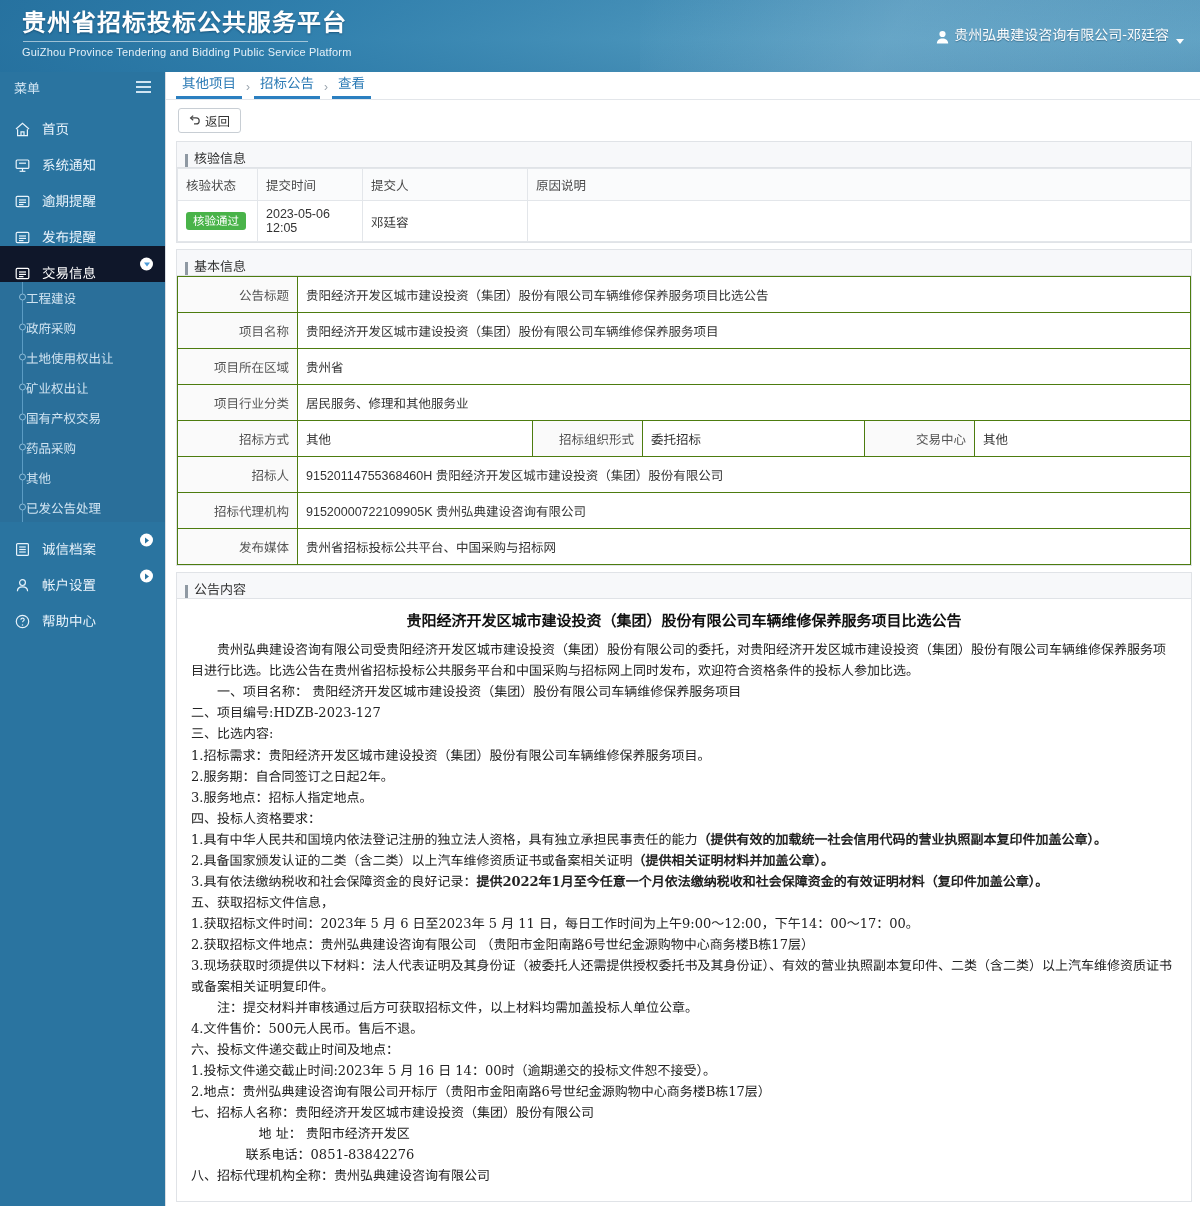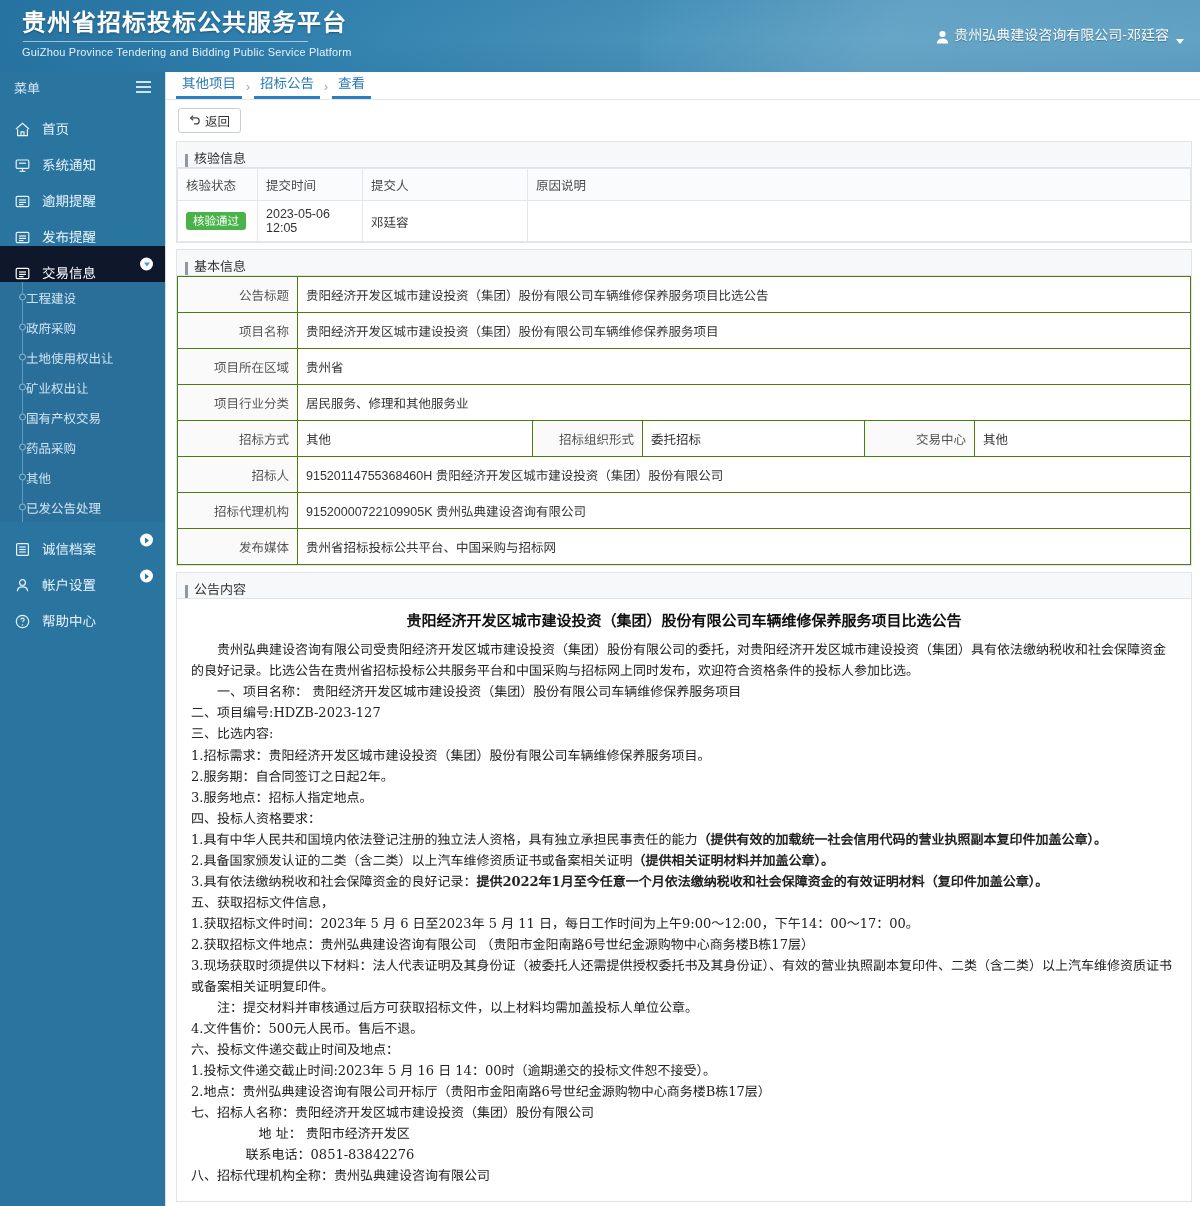--- a/index.html
+++ b/index.html
@@ -453,21 +453,21 @@
         </table>
     </div>
 
     <div class="panel">
       <div class="panel-head">
         <span class="bar"></span>
           <span>公告内容</span>
       </div>
       <div class="notice-body">
         <div class="notice-title">贵阳经济开发区城市建设投资（集团）股份有限公司车辆维修保养服务项目比选公告</div>
-        <p class="p-ind">贵州弘典建设咨询有限公司受贵阳经济开发区城市建设投资（集团）股份有限公司的委托，对贵阳经济开发区城市建设投资（集团）具有依法缴纳税收和社会保障资金的良好记录。比选公告在贵州省招标投标公共服务平台和中国采购与招标网上同时发布，欢迎符合资格条件的投标人参加比选。</p>
+        <p class="p-ind">贵州弘典建设咨询有限公司受贵阳经济开发区城市建设投资（集团）股份有限公司的委托，对贵阳经济开发区城市建设投资（集团）股份有限公司车辆维修保养服务项目进行比选。比选公告在贵州省招标投标公共服务平台和中国采购与招标网上同时发布，欢迎符合资格条件的投标人参加比选。</p>
         <p class="p-ind">一、项目名称：  贵阳经济开发区城市建设投资（集团）股份有限公司车辆维修保养服务项目</p>
         <p>二、项目编号:HDZB-2023-127</p>
         <p>三、比选内容:</p>
         <p>1.招标需求：贵阳经济开发区城市建设投资（集团）股份有限公司车辆维修保养服务项目。</p>
         <p>2.服务期：自合同签订之日起2年。</p>
         <p>3.服务地点：招标人指定地点。</p>
         <p>四、投标人资格要求：</p>
         <p><span>1.具有中华人民共和国境内依法登记注册的独立法人资格，具有独立承担民事责任的能力</span><span class="b">（提供有效的加载统一社会信用代码的营业执照副本复印件加盖公章）。</span></p>
         <p><span>2.具备国家颁发认证的二类（含二类）以上汽车维修资质证书或备案相关证明</span><span class="b">（提供相关证明材料并加盖公章）。</span></p>
         <p><span>3.具有依法缴纳税收和社会保障资金的良好记录：</span><span class="b">提供2022年1月至今任意一个月依法缴纳税收和社会保障资金的有效证明材料（复印件加盖公章）。</span></p>

